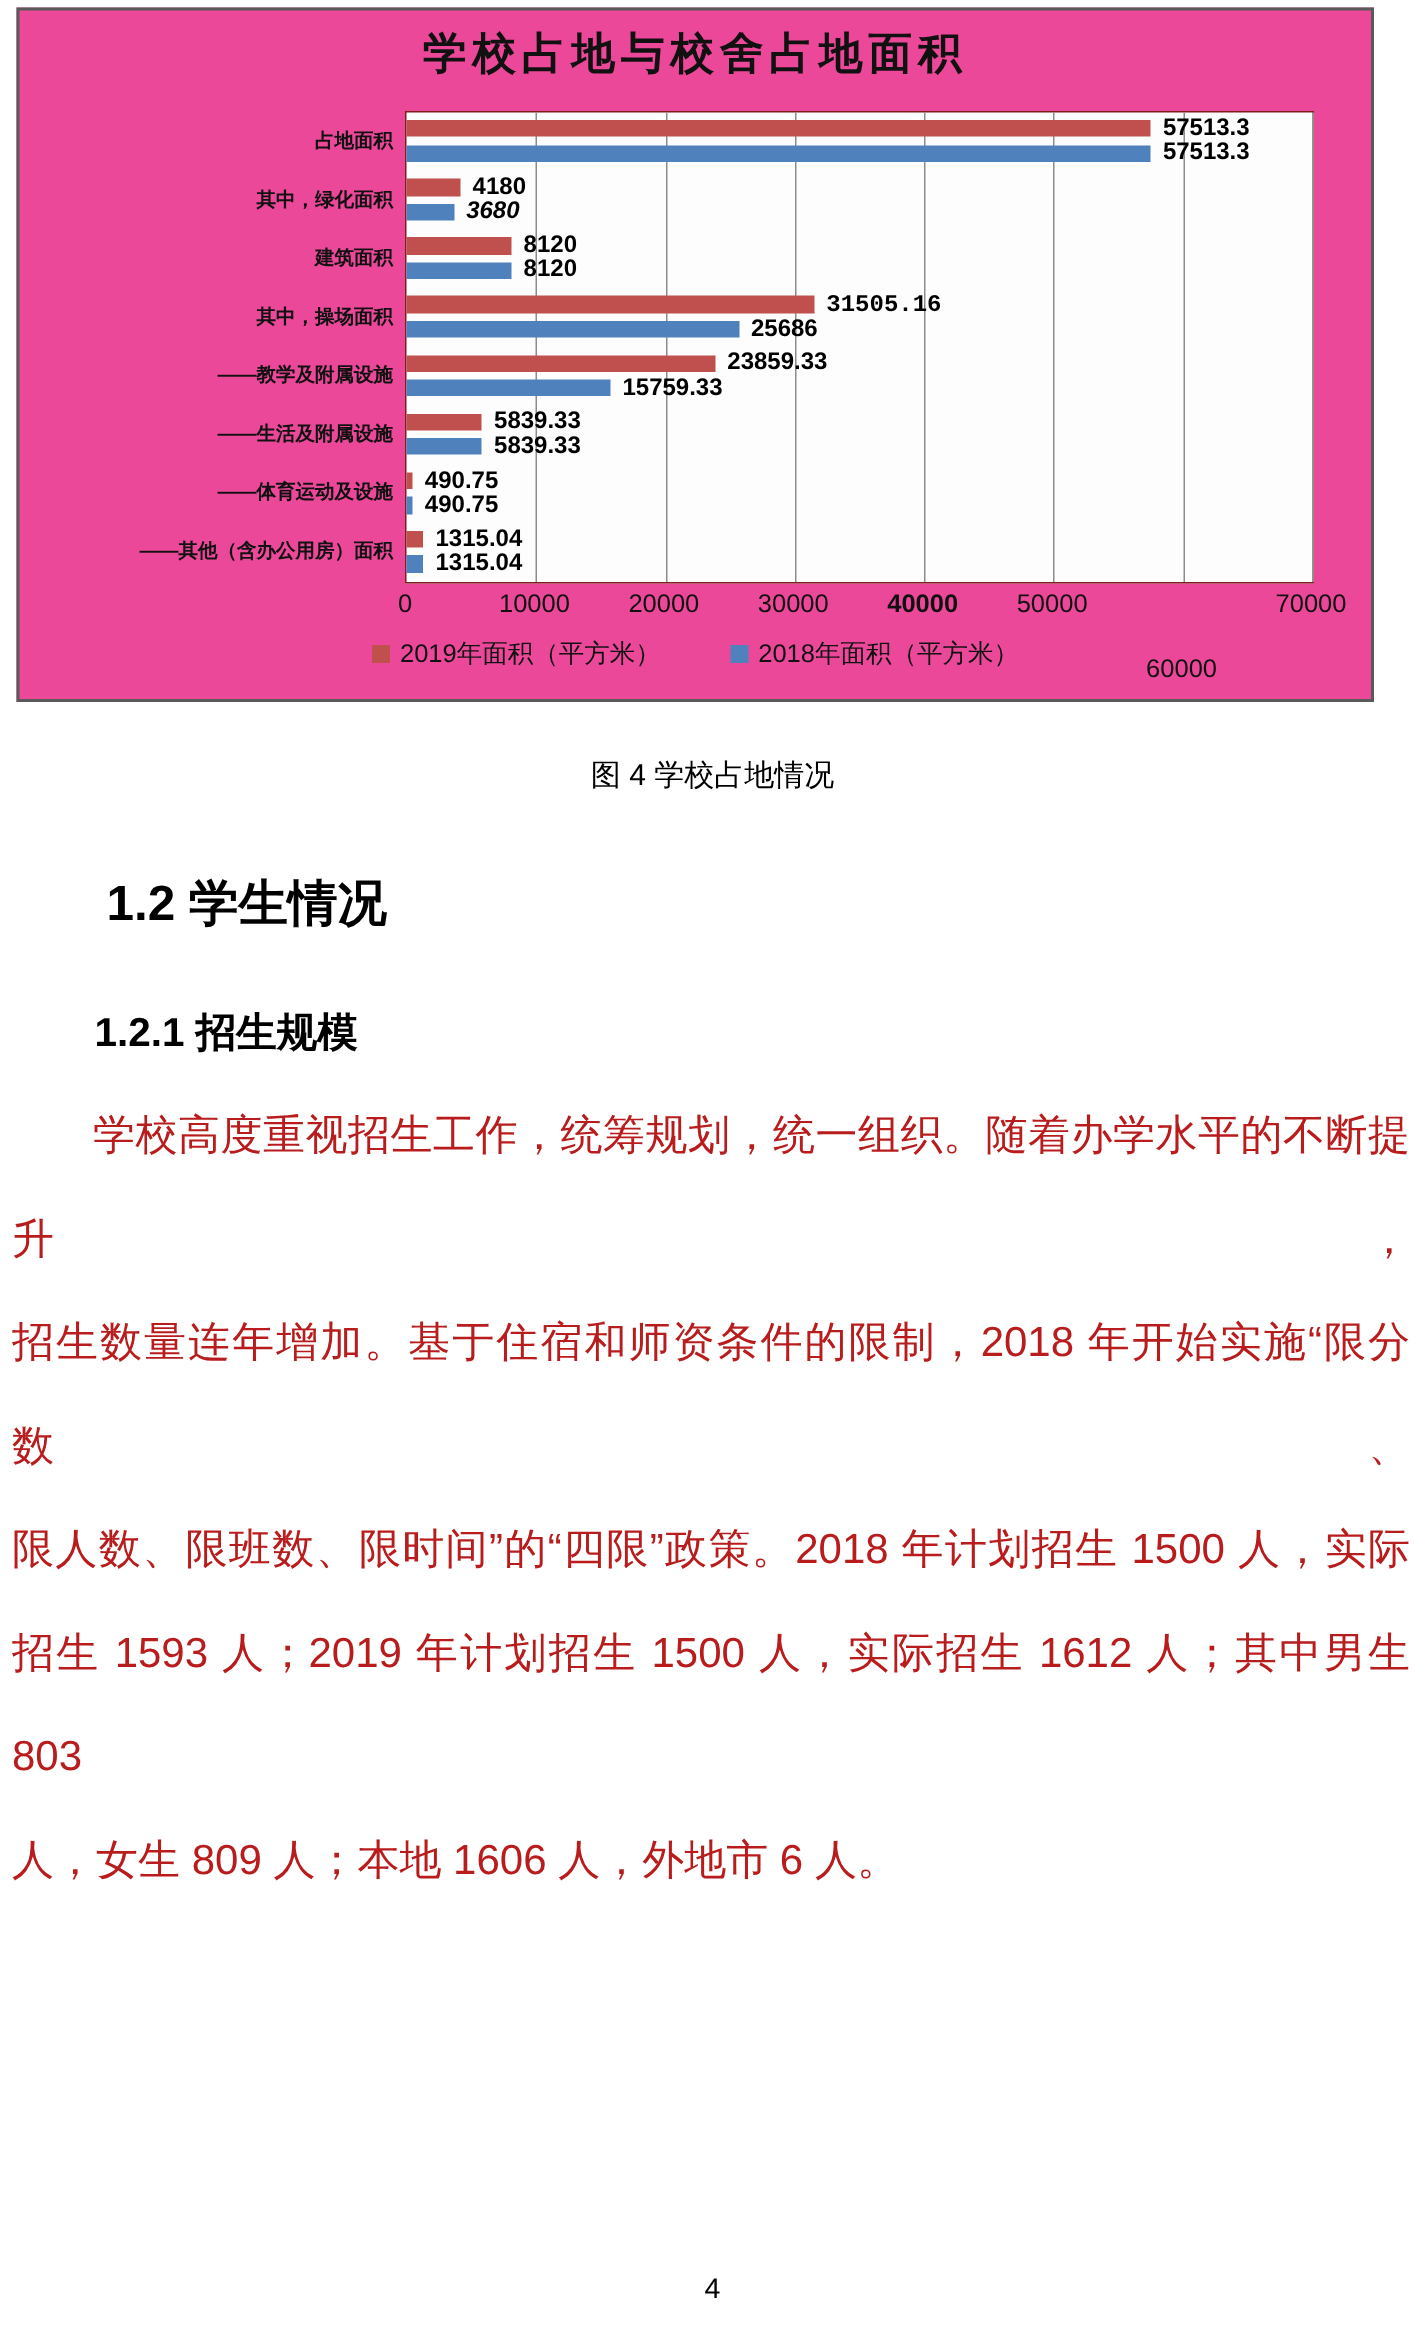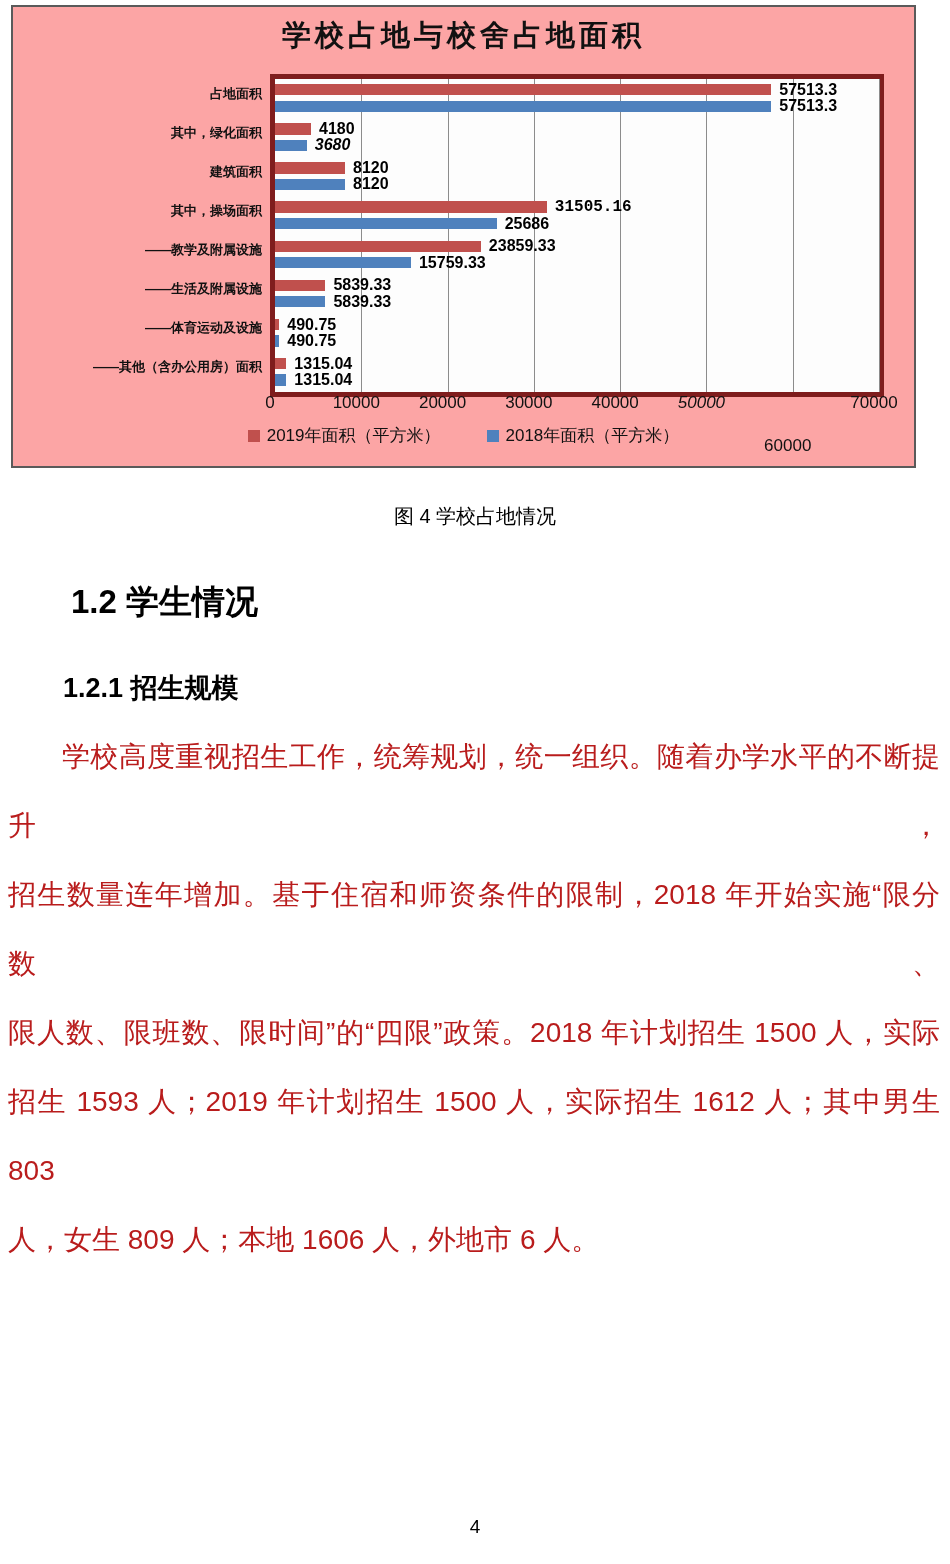--- a/index.html
+++ b/index.html
@@ -4,30 +4,30 @@
 <style>
   html,body{margin:0;padding:0;}
   body{
     width:950px;height:1564px;position:relative;background:#ffffff;
     font-family:"Liberation Sans", sans-serif;color:#000;overflow:hidden;
   }
 
   
   .figure-box{
     position:absolute;left:11px;top:5px;width:905px;height:463px;
-    background:#fca5a5;border:2px solid #5a5a5a;box-sizing:border-box;
+    background:#ec4899;border:2px solid #5a5a5a;box-sizing:border-box;
   }
   .chart-title{
     position:absolute;top:9px;left:0;right:0;text-align:center;
     font-family:"Liberation Serif", serif;font-weight:bold;font-size:29px;
     letter-spacing:4px;color:#111;white-space:nowrap;
   }
   .plot-area{
     position:absolute;left:257px;top:67px;width:604px;height:313px;
-    border:5px solid #7f1d1d;box-sizing:content-box;background:#fdfdfd;
+    border:1px solid #7f1d1d;box-sizing:content-box;background:#fdfdfd;
   }
   .gridline{position:absolute;top:0;bottom:0;width:1px;background:#8c8c8c;}
   .bar-row{position:relative;height:12.5%;}
   .bar{position:absolute;left:0;height:29%;}
   .bar.s0{top:13%;}
   .bar.s1{top:55%;}
   .bar-value{
     position:absolute;height:29%;display:flex;align-items:center;
     font-size:16px;font-weight:bold;white-space:nowrap;color:#000;
   }
@@ -148,22 +148,22 @@
         <div class="bar-value s0" style="left: calc(1.87863% + 8px);">1315.04</div>
         <div class="bar s1" style="width: 1.87863%; background: rgb(79, 129, 189);"></div>
         <div class="bar-value s1" style="left: calc(1.87863% + 8px);">1315.04</div>
       </div>
     </div>
   <div class="x-axis-ticks">
       <span class="tick" style="left: 0%;">0</span>
       <span class="tick" style="left: 14.2857%;">10000</span>
       <span class="tick" style="left: 28.5714%;">20000</span>
       <span class="tick" style="left: 42.8571%;">30000</span>
-      <span class="tick" style="left: 57.1429%;">40000</span>
-      <span class="tick" style="left: 71.4286%; font-style: italic;">50000</span>
+      <span class="tick" style="left: 57.1429%; font-weight: bold;">40000</span>
+      <span class="tick" style="left: 71.4286%;">50000</span>
       <span class="tick" style="left: 85.7143%; margin-top: 43px;">60000</span>
       <span class="tick" style="left: 100%;">70000</span>
     </div>
   <div class="chart-legend">
       <div class="legend-item">
         <span class="swatch" style="background: rgb(192, 80, 77);"></span>
         <span>2019年面积（平方米）</span>
       </div>
       <div class="legend-item">
         <span class="swatch" style="background: rgb(79, 129, 189);"></span>

